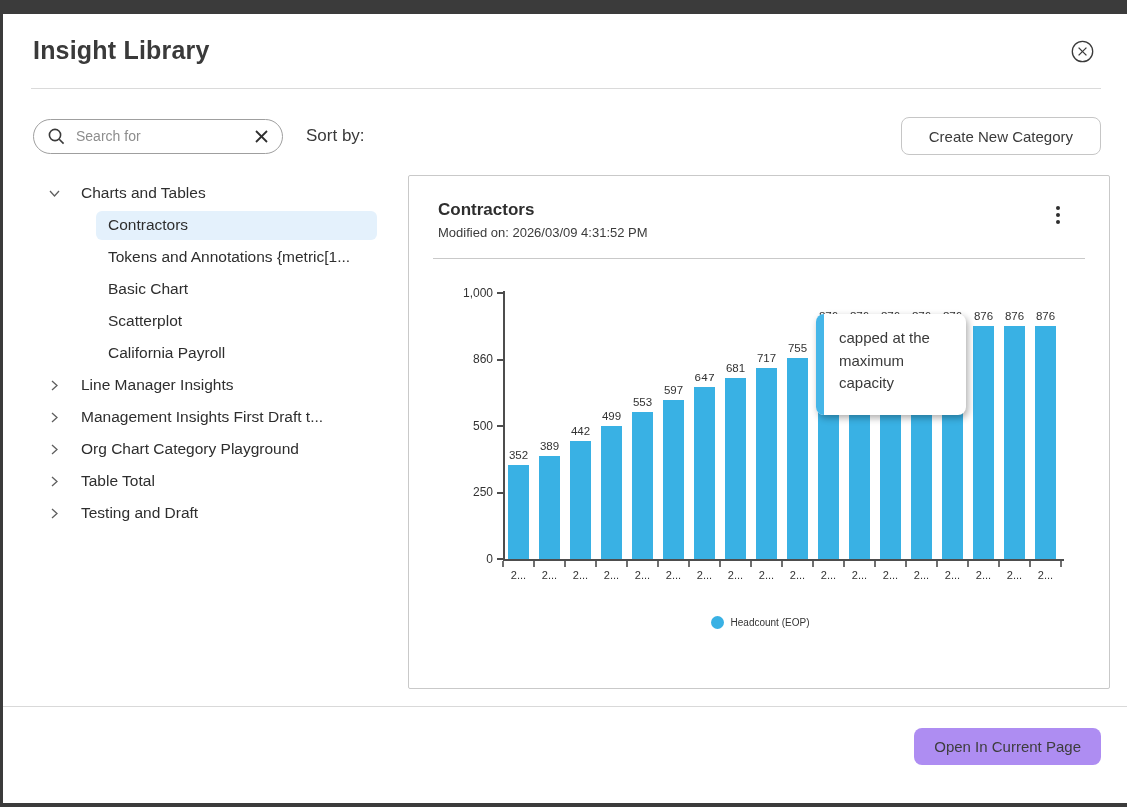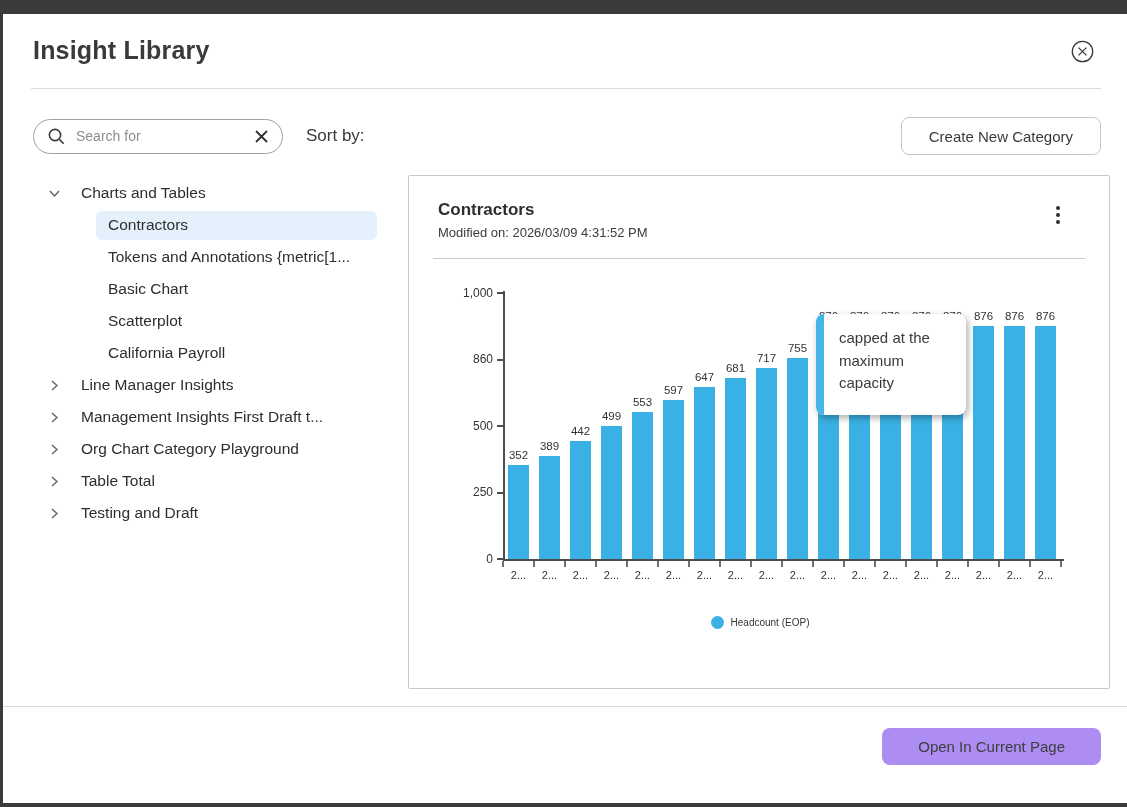--- a/index.html
+++ b/index.html
@@ -59,21 +59,21 @@
   .legend-dot { width:13px; height:13px; border-radius:50%; }
   .legend-lab { font-size:10px; color:#333; }
 
   
   .anno { position:absolute; left:407px; top:138px; width:150px; height:101px; background:#fff; border-radius:8px; box-shadow:2px 3px 7px rgba(0,0,0,0.32); z-index:5; }
   .anno-strip { position:absolute; left:0; top:0; width:8px; height:100%; background:#45b6e8; border-radius:8px 0 0 8px; }
   .anno-text { position:absolute; left:23px; top:13px; font-size:15px; line-height:22.5px; color:#3a3a3a; }
 
   
   .footer-divider { position:absolute; left:0; right:0; top:692px; height:1px; background:#d9d9d9; }
-  .open-btn { position:absolute; right:26px; top:714px; height:37px; padding:0 36px; background:#ae8df2; border:none; border-radius:8px; font-size:15px; color:#3d3d3d; cursor:pointer; font-family:"Liberation Sans", sans-serif; }
+  .open-btn { position:absolute; right:26px; top:714px; height:37px; padding:0 20px; background:#ae8df2; border:none; border-radius:8px; font-size:15px; color:#3d3d3d; cursor:pointer; font-family:"Liberation Sans", sans-serif; }
 </style>
 </head>
 <body>
 
 <div class="modal">
 
   <div class="hdr">
     <div class="hdr-title">Insight Library</div>
     <button class="close-btn" aria-label="Close">
       <span>
@@ -218,21 +218,21 @@
         <div class="bar" style="left: 192px; width: 21px; top: 250.266px; height: 132.734px; background: rgb(57, 177, 228);"></div>
         <div class="bar-lab" style="left: 185.5px; top: 234.266px;">499</div>
         <div class="x-lab" style="left: 187px;">2...</div>
         <div class="bar" style="left: 223px; width: 21px; top: 235.902px; height: 147.098px; background: rgb(57, 177, 228);"></div>
         <div class="bar-lab" style="left: 216.5px; top: 219.902px;">553</div>
         <div class="x-lab" style="left: 218px;">2...</div>
         <div class="bar" style="left: 254px; width: 21px; top: 224.198px; height: 158.802px; background: rgb(57, 177, 228);"></div>
         <div class="bar-lab" style="left: 247.5px; top: 208.198px;">597</div>
         <div class="x-lab" style="left: 249px;">2...</div>
         <div class="bar" style="left: 285px; width: 21px; top: 210.898px; height: 172.102px; background: rgb(57, 177, 228);"></div>
-        <div class="bar-lab" style="left: 278.5px; top: 194.898px;">647</div>
+        <div class="bar-lab" style="left: 278.5px; top: 194.898px; font-family: Liberation Mono, monospace;">647</div>
         <div class="x-lab" style="left: 280px;">2...</div>
         <div class="bar" style="left: 316px; width: 21px; top: 201.854px; height: 181.146px; background: rgb(57, 177, 228);"></div>
         <div class="bar-lab" style="left: 309.5px; top: 185.854px;">681</div>
         <div class="x-lab" style="left: 311px;">2...</div>
         <div class="bar" style="left: 347px; width: 21px; top: 192.278px; height: 190.722px; background: rgb(57, 177, 228);"></div>
         <div class="bar-lab" style="left: 340.5px; top: 176.278px;">717</div>
         <div class="x-lab" style="left: 342px;">2...</div>
         <div class="bar" style="left: 378px; width: 21px; top: 182.17px; height: 200.83px; background: rgb(57, 177, 228);"></div>
         <div class="bar-lab" style="left: 371.5px; top: 166.17px;">755</div>
         <div class="x-lab" style="left: 373px;">2...</div>

